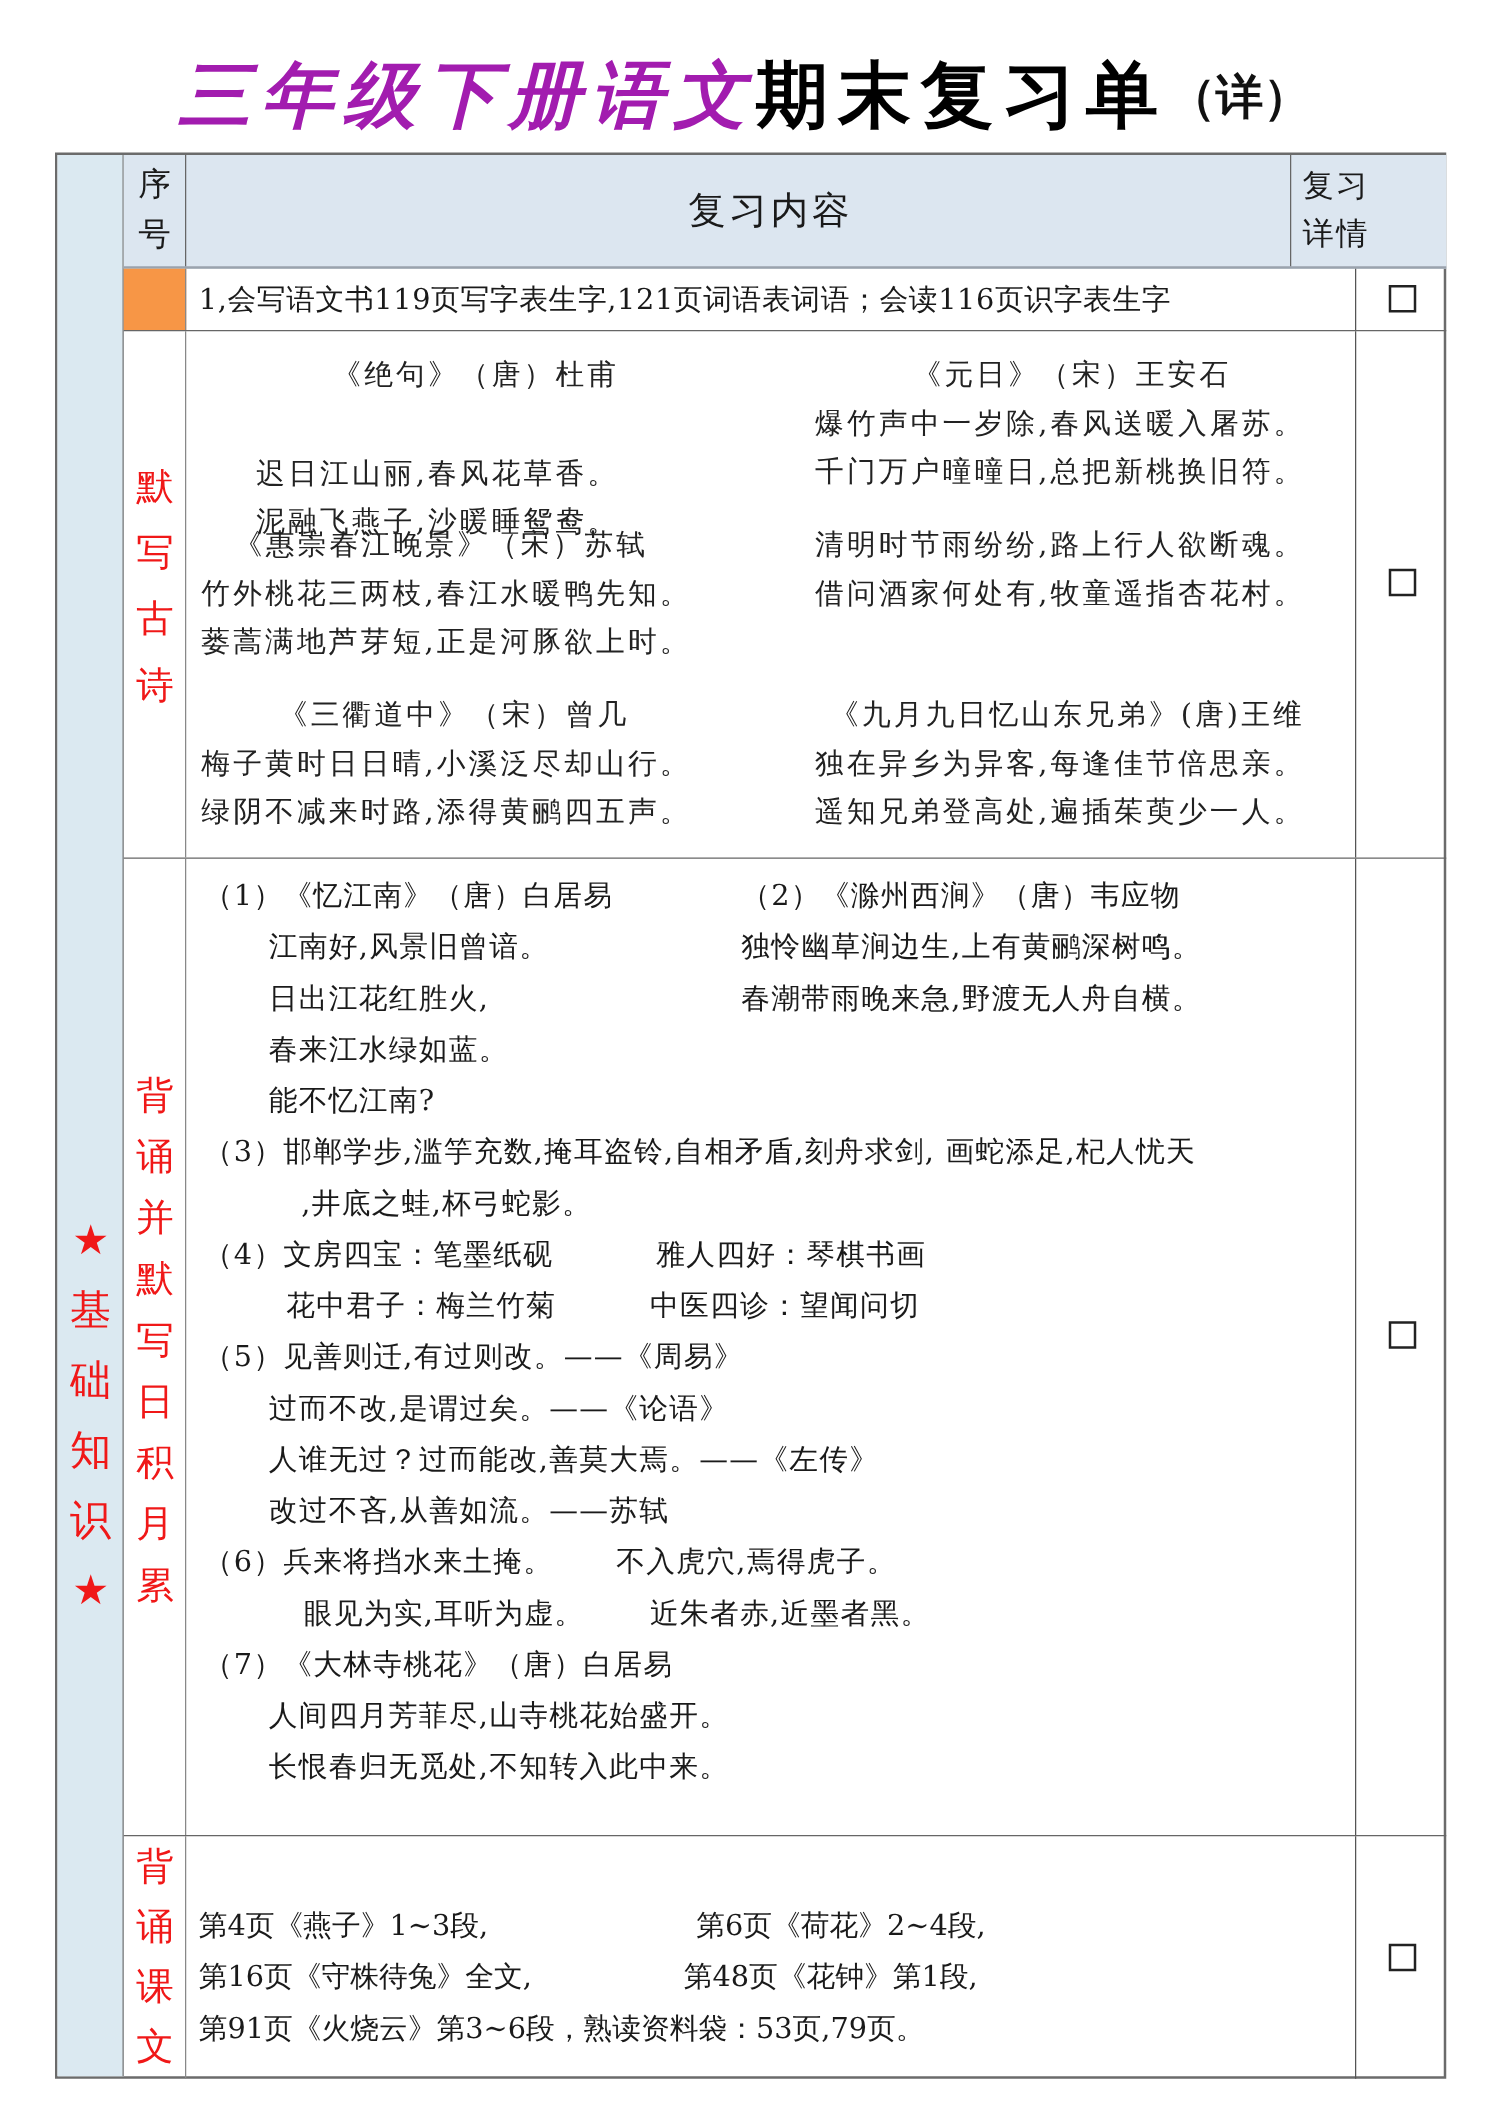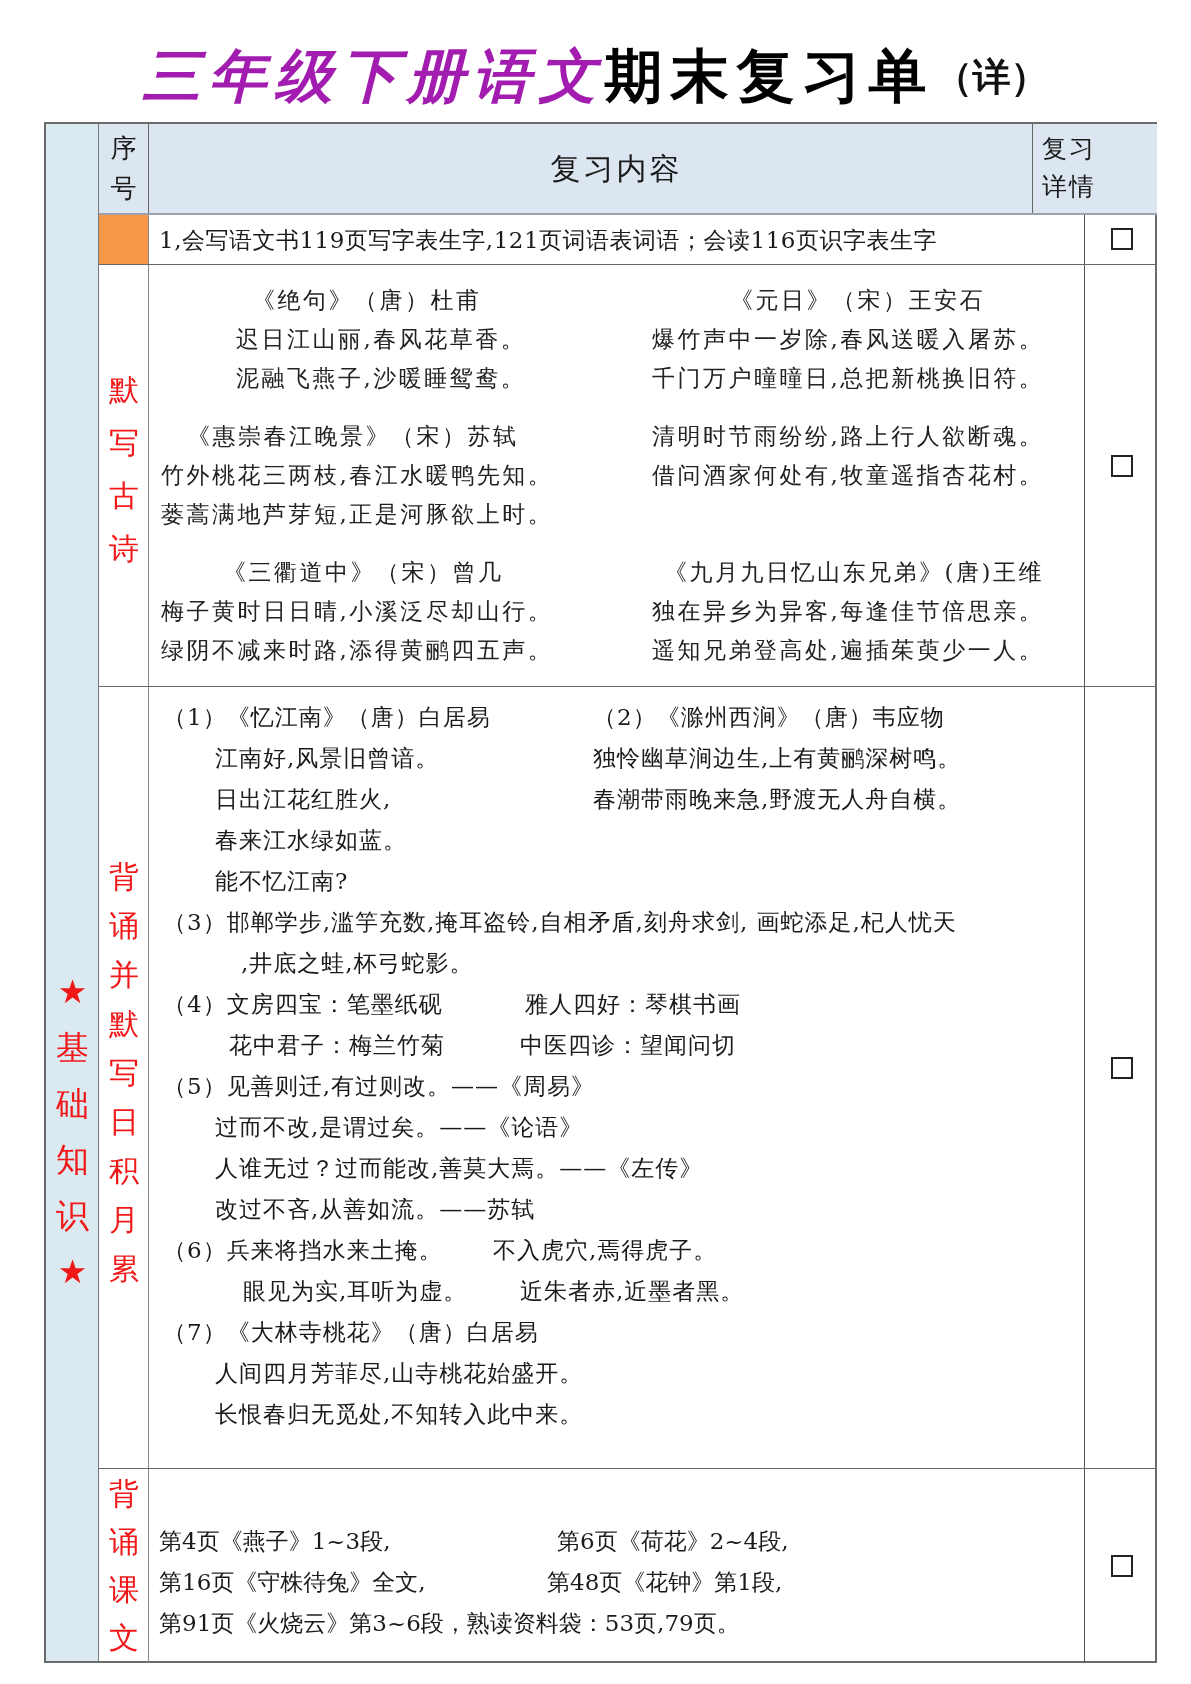--- a/index.html
+++ b/index.html
@@ -141,23 +141,23 @@
   </div>
 
   <div class="row" style="top:141px; height:422px;">
     <div class="seq">
       <div class="vert" style="top:100px;">默</div>
       <div class="vert" style="top:153px;">写</div>
       <div class="vert" style="top:206px;">古</div>
       <div class="vert" style="top:259px;">诗</div>
     </div>
     <div class="content">
-      <div class="poem" style="left:103px; top:16px; text-align:left;">
+      <div class="poem" style="left:72px; top:16px; text-align:right;">
         <span class="p-title">《绝句》（唐）杜甫</span>
-        <span class="p-line" style="margin-left:-16px;">迟日江山丽,春风花草香。</span>
+        <span class="p-line" style="margin-left:-16px;margin-top:40px;">迟日江山丽,春风花草香。</span>
         <span class="p-line" style="margin-left:-16px;">泥融飞燕子,沙暖睡鸳鸯。</span>
       </div>
       <div class="poem" style="left:503px; top:16px;">
         <span class="p-title" style="padding-left:78px;">《元日》（宋）王安石</span>
         <span class="p-line">爆竹声中一岁除,春风送暖入屠苏。</span>
         <span class="p-line">千门万户曈曈日,总把新桃换旧符。</span>
       </div>
       <div class="poem" style="left:12px; top:152px;">
         <span class="p-title" style="padding-left:26px;">《惠崇春江晚景》（宋）苏轼</span>
         <span class="p-line">竹外桃花三两枝,春江水暖鸭先知。</span>

